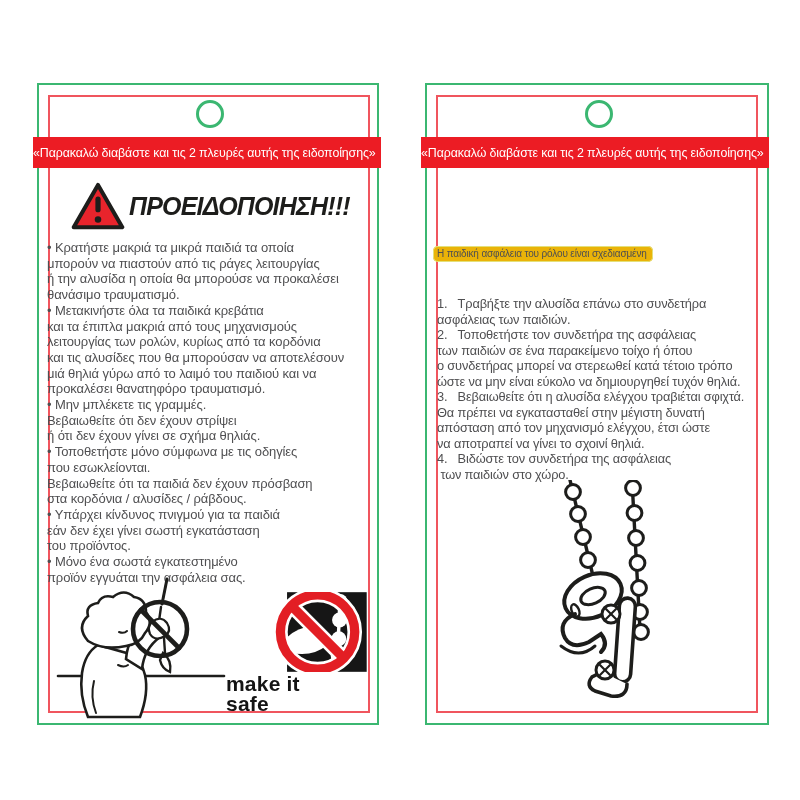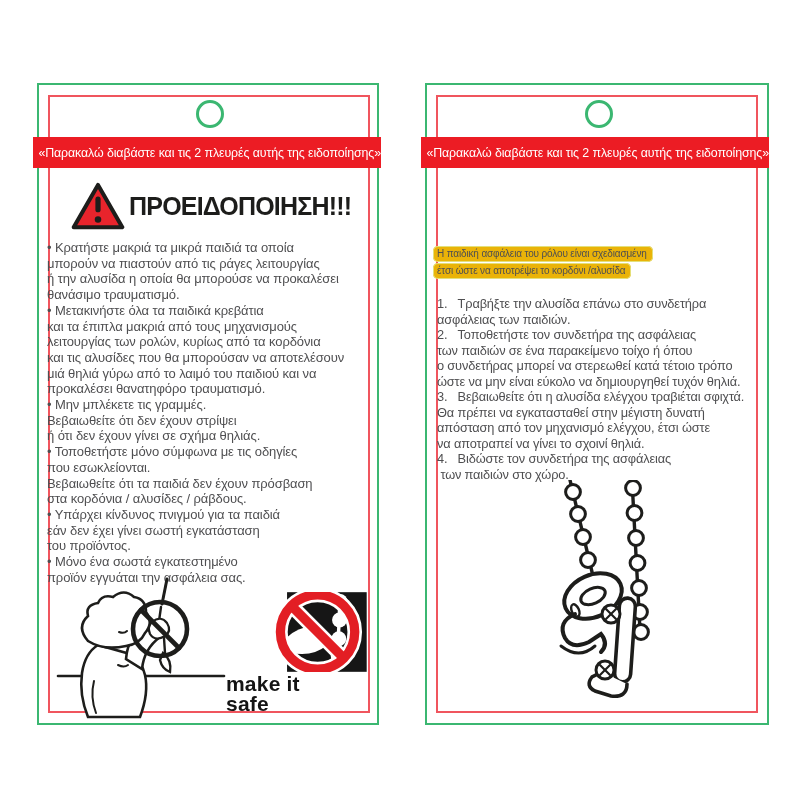--- a/index.html
+++ b/index.html
@@ -7,25 +7,25 @@
         font-family:"Liberation Sans",sans-serif;}
   .abs{position:absolute;}
 
   
   .green-frame{border:2px solid #3bb771;background:#fff;}
   .red-frame{border:2px solid #f0555e;}
   .punch-hole{width:22px;height:22px;border:3px solid #3bb771;border-radius:50%;background:#fff;}
 
   
   .banner{height:31px;background:#ec1c24;color:#ffffff;font-size:12.4px;
-          display:flex;align-items:center;justify-content:flex-end;white-space:nowrap;
+          display:flex;align-items:center;justify-content:flex-start;white-space:nowrap;
           letter-spacing:-0.1px;}
 
   
-  .warn-heading{font-size:25px;font-weight:700;color:#1d1d1b;letter-spacing:-0.8px;white-space:nowrap;}
+  .warn-heading{font-size:25px;font-weight:700;color:#1d1d1b;letter-spacing:-0.8px;white-space:nowrap;font-style:italic;}
   .body-text{color:#4f4f51;font-size:13px;line-height:15.7px;white-space:pre-line;letter-spacing:-0.1px;}
 
   
   .intro-text,.list-text{color:#4f4f51;font-size:12.8px;line-height:15.5px;white-space:pre-line;letter-spacing:-0.15px;}
   .hl-line{display:table;background:#eab308;border-radius:5px;padding:0 6px 1px 4px;margin-left:-4px;
            color:#4f4f51;font-size:10px;line-height:15.1px;white-space:nowrap;letter-spacing:-0.15px;
            box-shadow:0 0 0 1px #e4e07a inset;margin-bottom:1px;}
 
   
   .logo-text{font-size:21px;font-weight:700;color:#141414;line-height:19.5px;
@@ -127,21 +127,20 @@
   <div class="abs red-frame" style="left:436px;top:95px;width:318px;height:614px;"></div>
   <div class="abs punch-hole" style="left:585px;top:100px;"></div>
 
   <div class="abs banner" style="left:421px;top:137px;width:348px;">
     <span>«Παρακαλώ διαβάστε και τις 2 πλευρές αυτής της ειδοποίησης»</span>
   </div>
 
 
   <div class="abs" style="left:437px;top:246px;width:324px;">
     <span class="hl-line">Η παιδική ασφάλεια του ρόλου είναι σχεδιασμένη</span>
-    <span class="hl-line">έτσι ώστε να αποτρέψει το κορδόνι /αλυσίδα</span>
   </div>
 
   <div class="abs list-text" style="left:437px;top:296px;width:326px;">1.&nbsp;&nbsp;&nbsp;Τραβήξτε την αλυσίδα επάνω στο συνδετήρα
 ασφάλειας των παιδιών.
 2.&nbsp;&nbsp;&nbsp;Τοποθετήστε τον συνδετήρα της ασφάλειας
 των παιδιών σε ένα παρακείμενο τοίχο ή όπου
 ο συνδετήρας μπορεί να στερεωθεί κατά τέτοιο τρόπο
 ώστε να μην είναι εύκολο να δημιουργηθεί τυχόν θηλιά.
 3.&nbsp;&nbsp;&nbsp;Βεβαιωθείτε ότι η αλυσίδα ελέγχου τραβιέται σφιχτά.
 Θα πρέπει να εγκατασταθεί στην μέγιστη δυνατή

